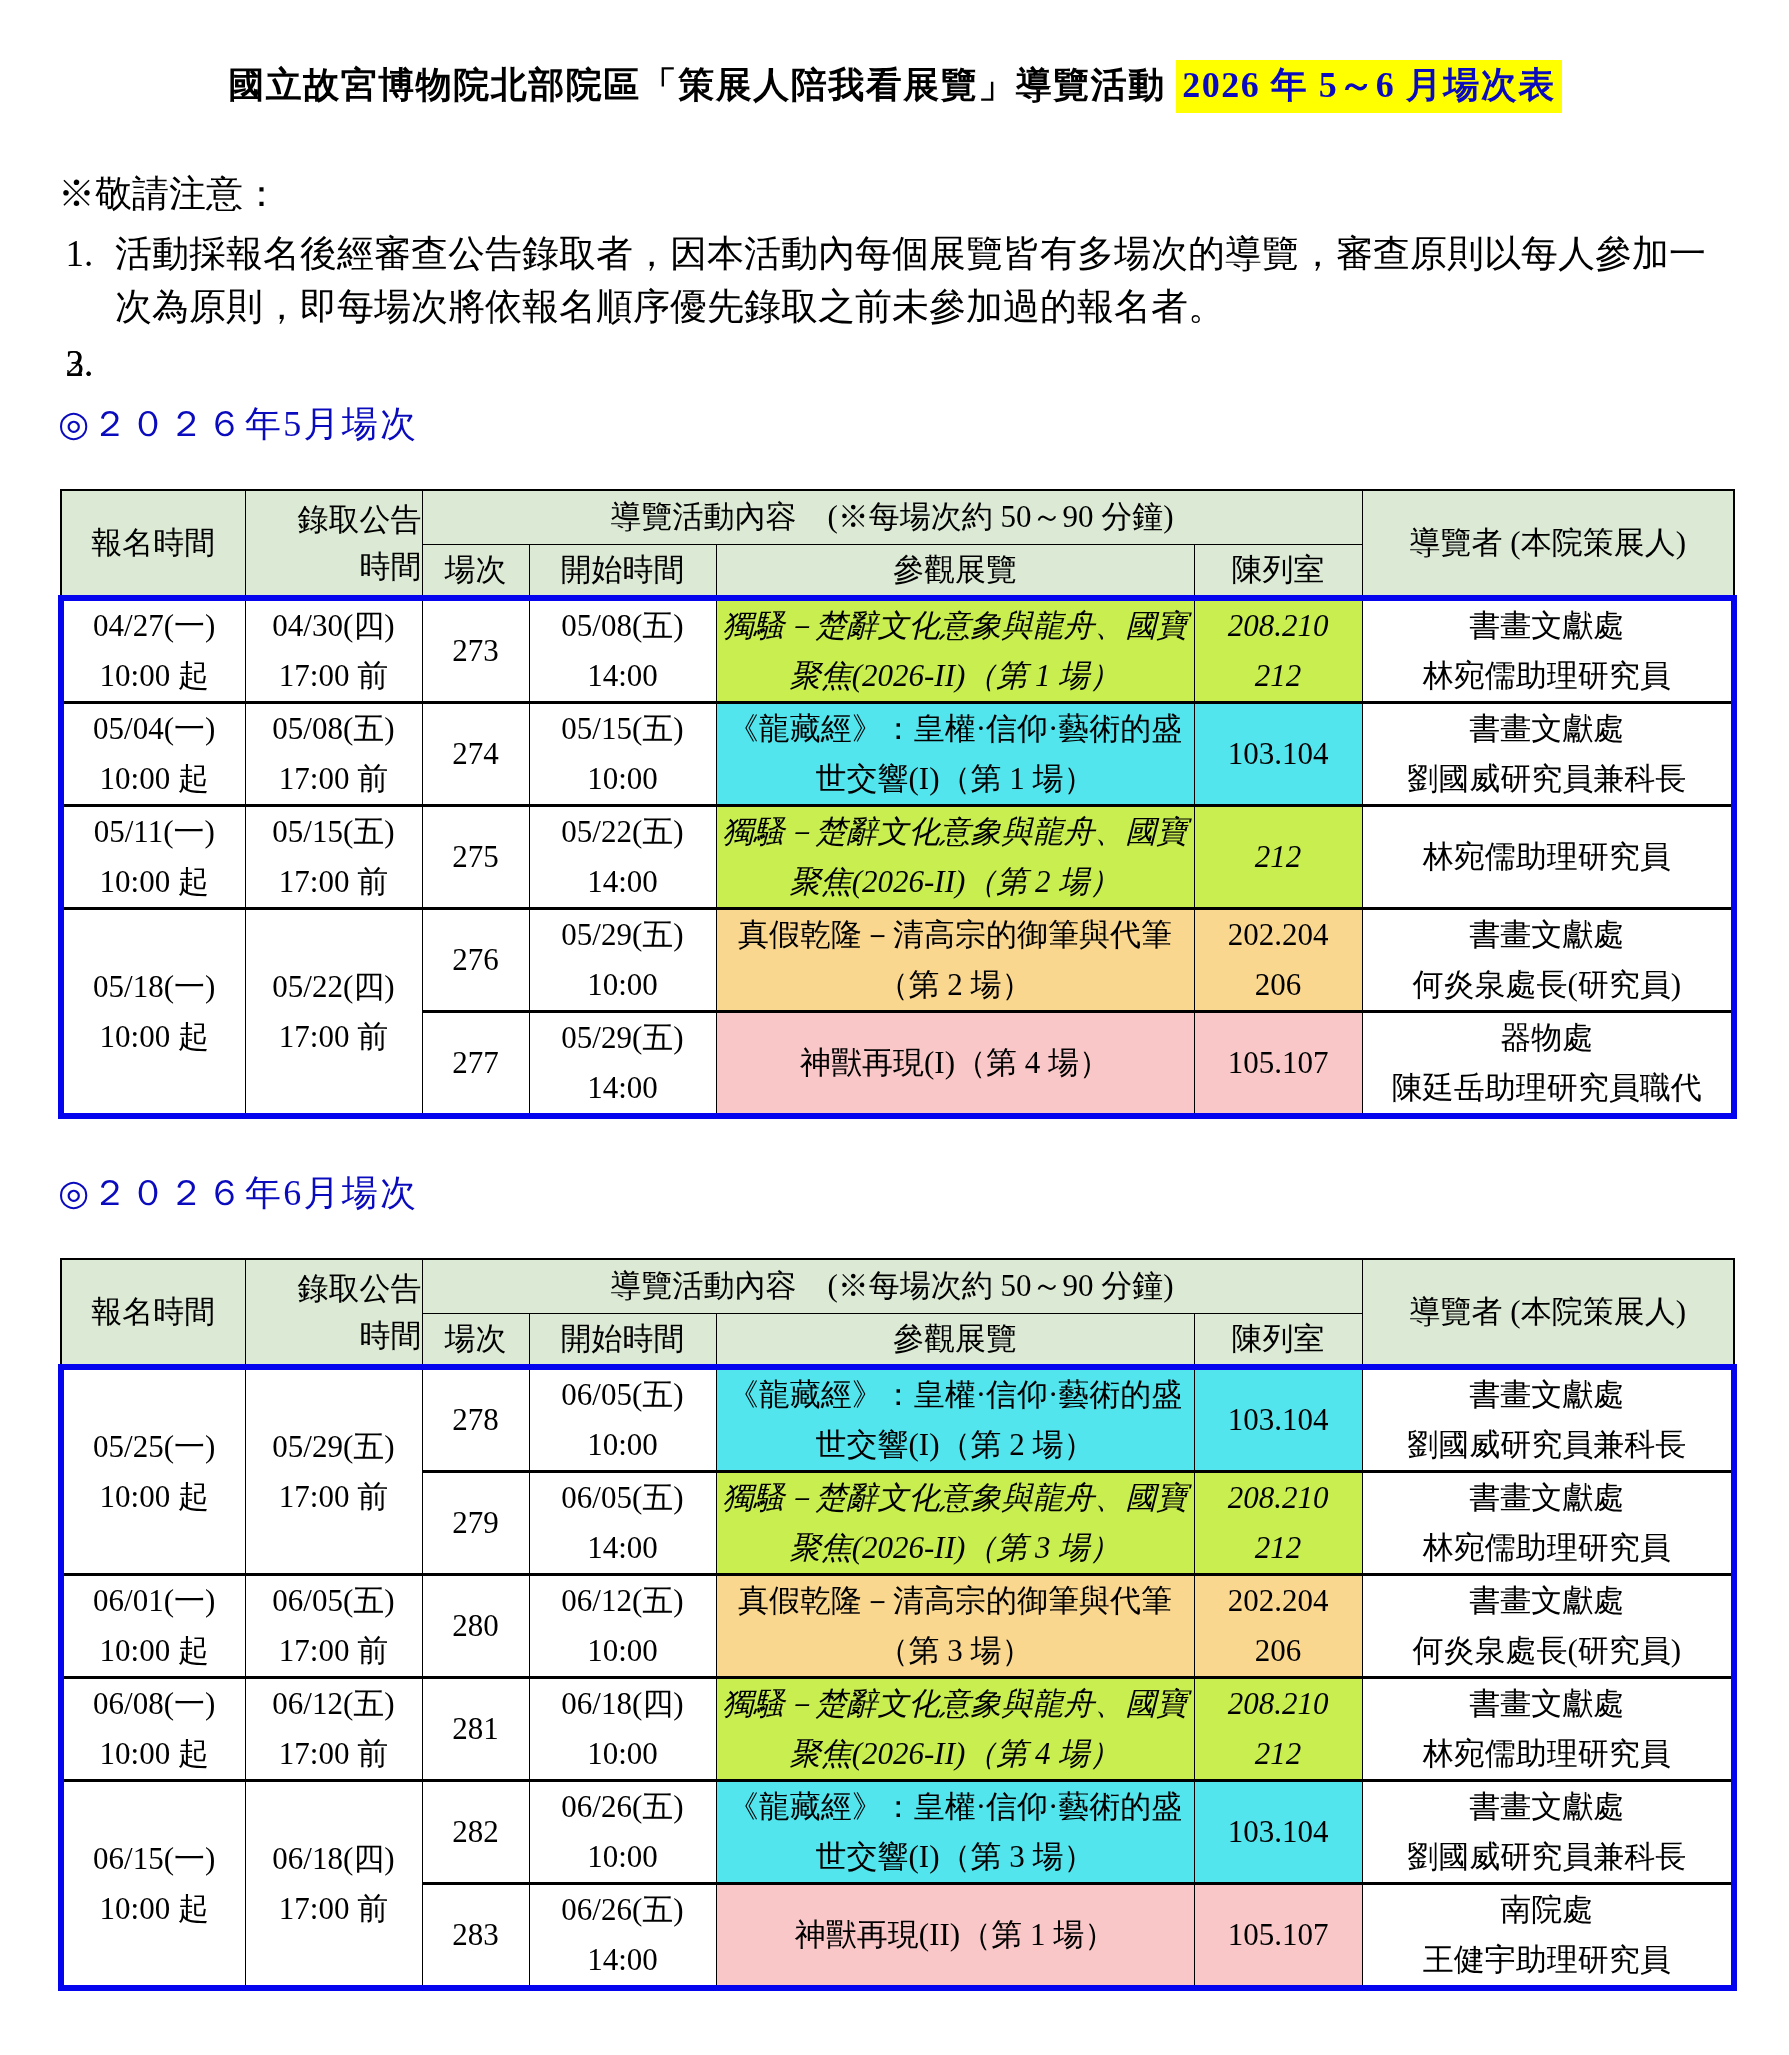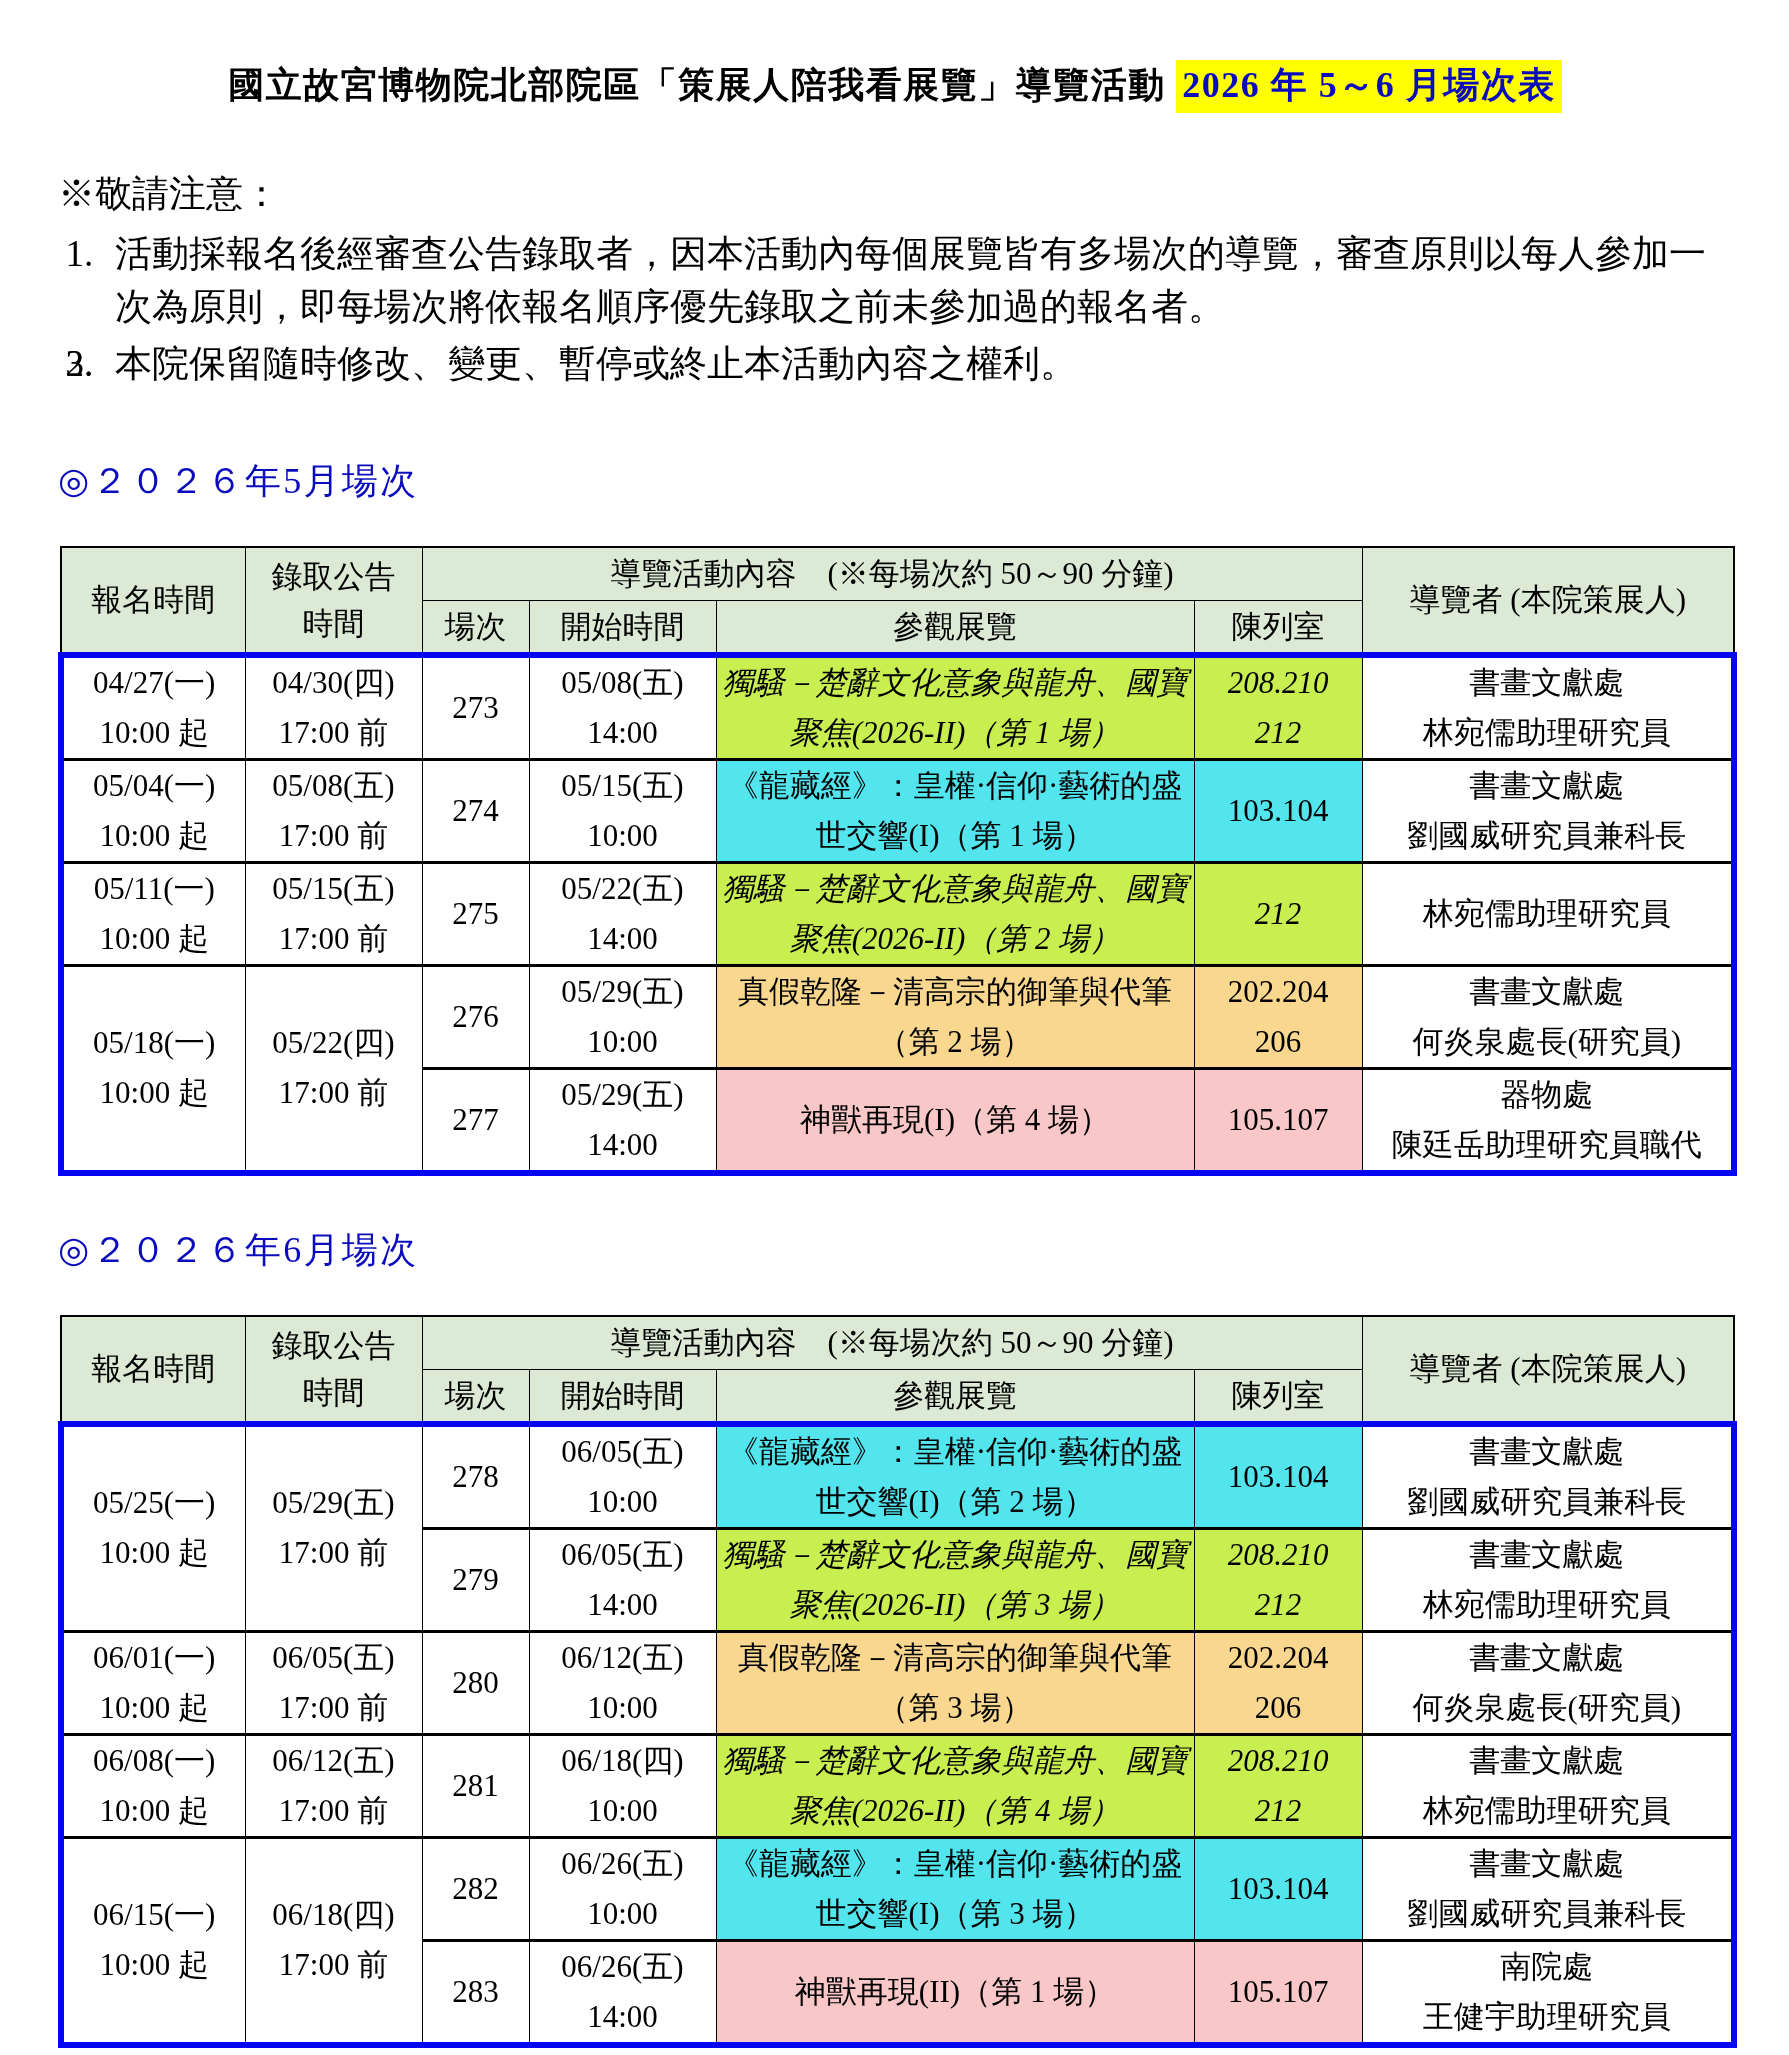--- a/index.html
+++ b/index.html
@@ -39,21 +39,21 @@
     border-collapse:collapse;table-layout:fixed;
     width:1673px;border:2.3px solid #000;
   }
   table.sched thead th{
     background:var(--header-bg);font-weight:normal;
     font-size:31px;border:1.5px solid #000;text-align:center;
     padding:0;
   }
   table.sched thead tr{height:54px;}
   th.content-th{border-bottom:3.1px solid #000;}
-  th .thline{line-height:47px;}
+  th .thline{line-height:47px;text-align:right;}
   table.sched tbody{border:6.1px solid var(--table-frame-blue);}
   table.sched tbody tr{height:102px;border-bottom:3.1px solid #000;}
   table.sched tbody td{
     border-left:1.5px solid #000;border-right:1.5px solid #000;
     font-size:31px;text-align:center;vertical-align:middle;
     padding:0;line-height:50px;
   }
   td.c-ex{text-align:left;padding:0 7.6px;}
   td.c-guide{text-align:left;padding:0 12.2px;}
   td[data-color="green"]{background:var(--green);font-style:italic;}
@@ -73,21 +73,20 @@
     <div class="notes-heading">※敬請注意：</div>
     <div class="note-item">
       <span class="num">1.</span>
       <span>活動採報名後經審查公告錄取者，因本活動內每個展覽皆有多場次的導覽，審查原則以每人參加一次為原則，即每場次將依報名順序優先錄取之前未參加過的報名者。</span>
     </div>
     <div class="note-item">
       <span class="num">2.</span>
     </div>
     <div class="note-item">
       <span class="num">3.</span>
-      <span>本院保留隨時修改、變更、暫停或終止本活動內容之權利。</span>
     </div>
   </div>
 
   <div class="section-heading">◎２０２６年5月場次</div>
 
   <table class="sched">
     <colgroup>
       <col style="width:184px">
         <col style="width:177px">
         <col style="width:107px">

